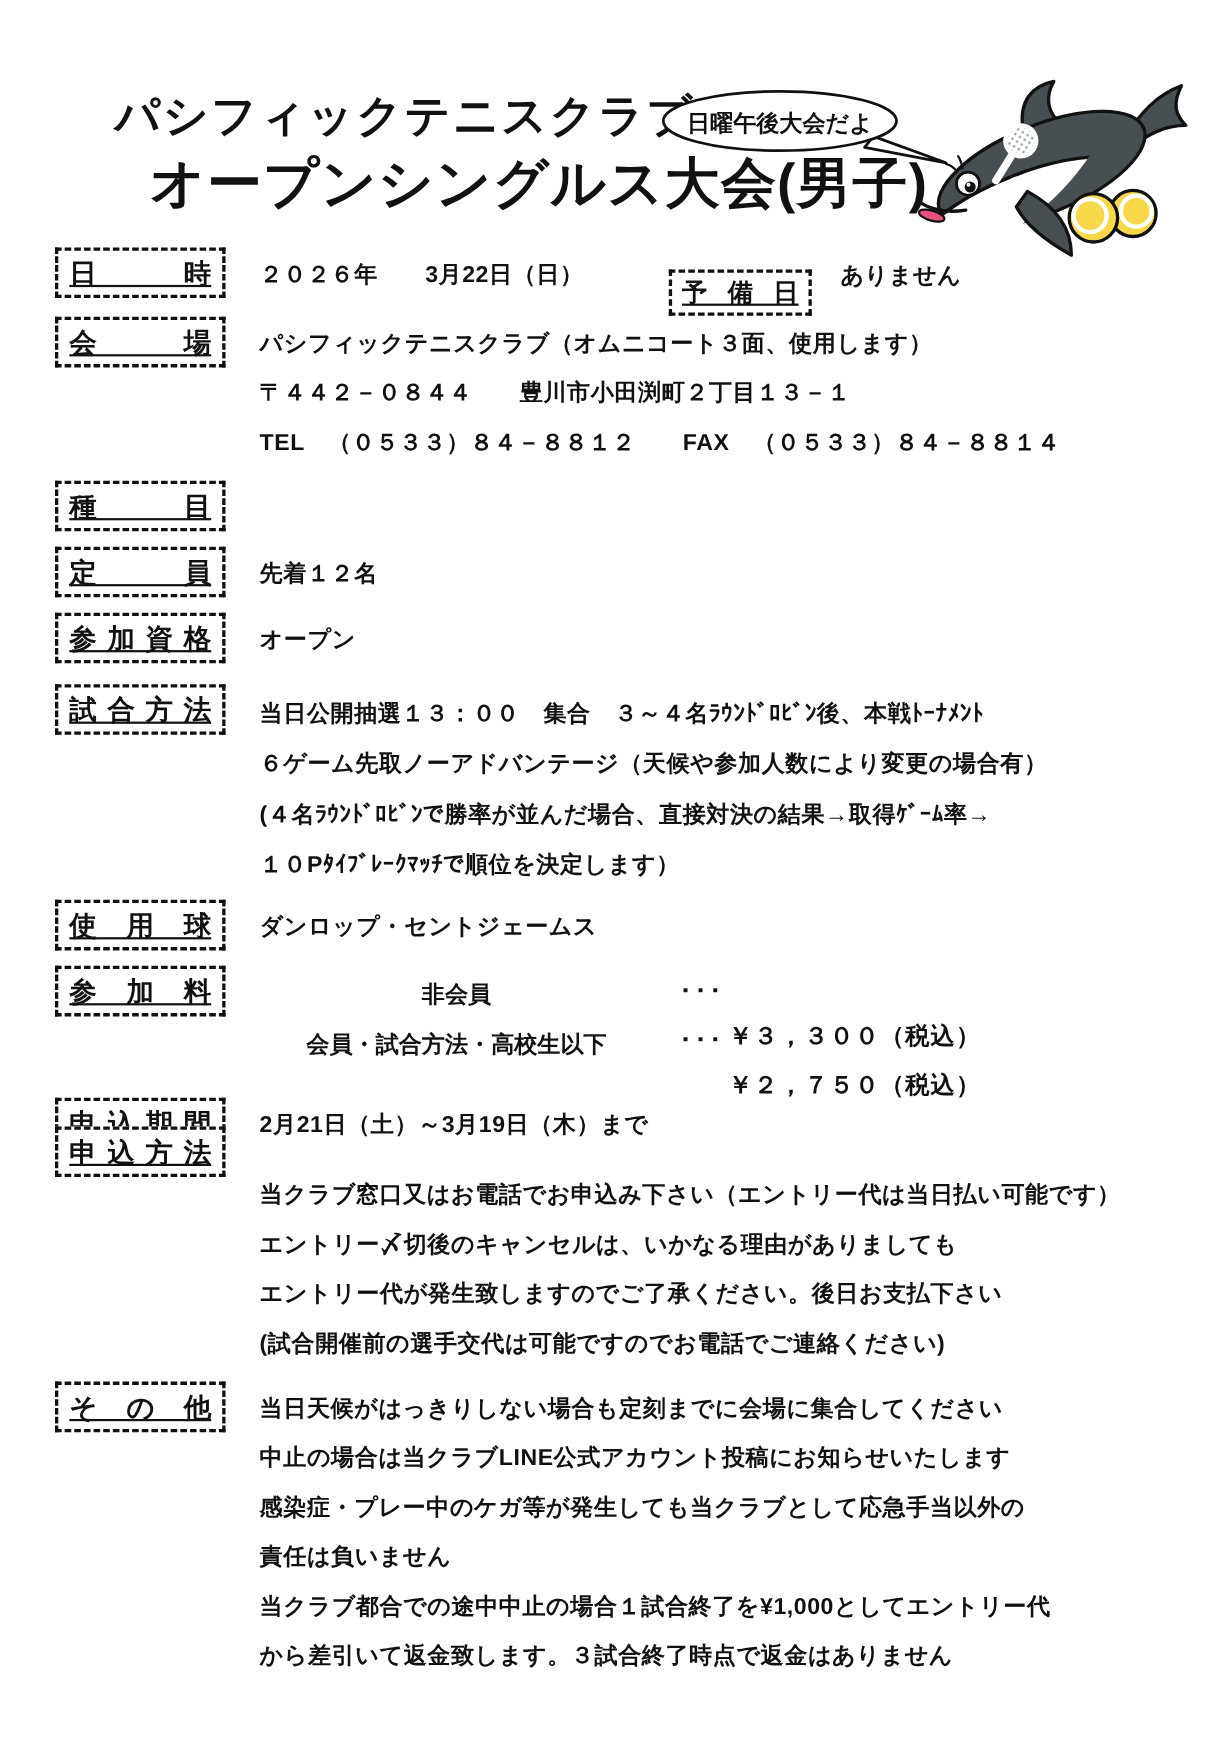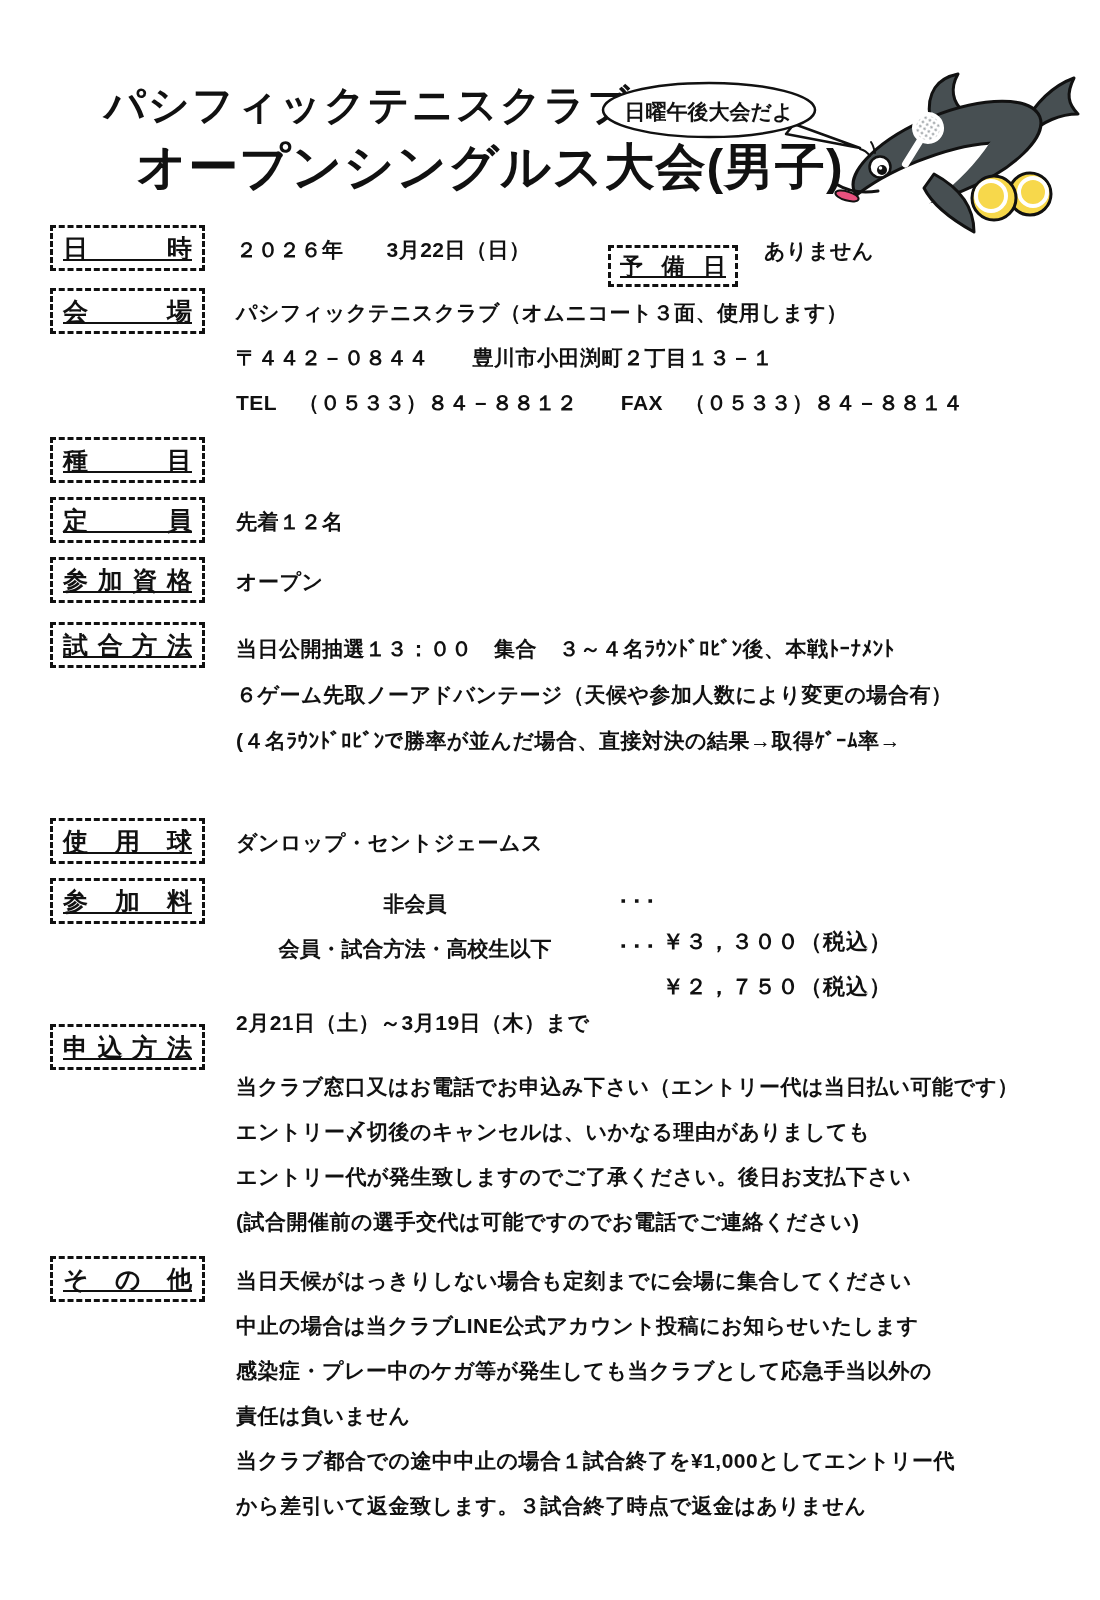--- a/index.html
+++ b/index.html
@@ -130,36 +130,40 @@
     <span>参加資格</span>
   </div>
   <div class="cline" style="top:569px">オープン</div>
 
   <div class="lbox" style="top:622px">
     <span>試合方法</span>
   </div>
   <div class="cline" style="top:636px">当日公開抽選１３：００　集合　３～４名ﾗｳﾝﾄﾞﾛﾋﾞﾝ後、本戦ﾄｰﾅﾒﾝﾄ</div>
   <div class="cline" style="top:682px">６ゲーム先取ノーアドバンテージ（天候や参加人数により変更の場合有）</div>
   <div class="cline" style="top:728px">(４名ﾗｳﾝﾄﾞﾛﾋﾞﾝで勝率が並んだ場合、直接対決の結果→取得ｹﾞｰﾑ率→</div>
+  <div class="cline" style="top:774px">１０Pﾀｲﾌﾞﾚｰｸﾏｯﾁで順位を決定します）</div>
 
   <div class="lbox" style="top:818px">
     <span>使　用　球</span>
   </div>
   <div class="cline" style="top:830px">ダンロップ・セントジェームス</div>
 
   <div class="lbox" style="top:878px">
     <span>参　加　料</span>
   </div>
   <div class="fee-name" style="top:890px">非会員</div>
   <div class="fee-dots" style="top:890px">･･･</div>
   <div class="fee-price" style="top:889px">￥３，３００（税込）</div>
   <div class="fee-name" style="top:935px">会員・試合方法・高校生以下</div>
   <div class="fee-dots" style="top:935px">･･･</div>
   <div class="fee-price" style="top:934px">￥２，７５０（税込）</div>
 
+  <div class="lbox" style="top:998px">
+    <span>申込期間</span>
+  </div>
   <div class="cline" style="top:1010px">2月21日（土）～3月19日（木）まで</div>
 
   <div class="lbox" style="top:1024px">
     <span>申込方法</span>
   </div>
   <div class="cline" style="top:1074px">当クラブ窓口又はお電話でお申込み下さい（エントリー代は当日払い可能です）</div>
   <div class="cline" style="top:1119px">エントリー〆切後のキャンセルは、いかなる理由がありましても</div>
   <div class="cline" style="top:1164px">エントリー代が発生致しますのでご了承ください。後日お支払下さい</div>
   <div class="cline" style="top:1209px">(試合開催前の選手交代は可能ですのでお電話でご連絡ください)</div>
 

